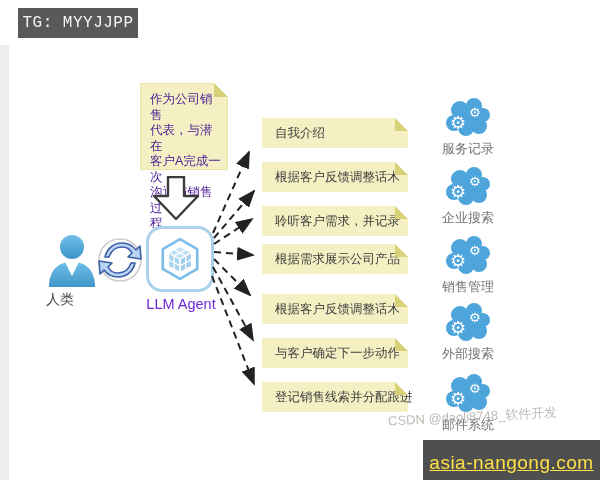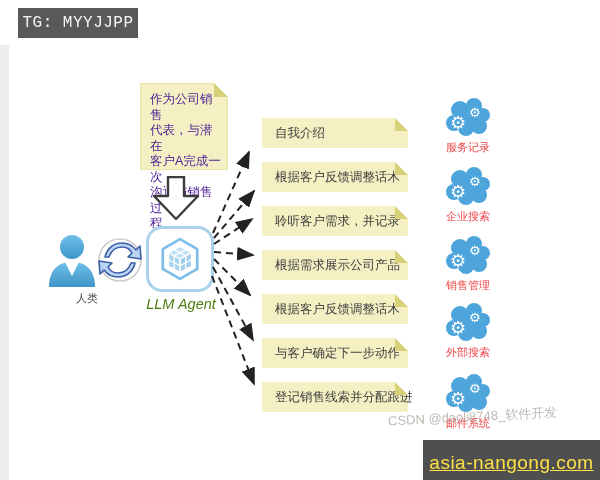--- a/index.html
+++ b/index.html
@@ -26,51 +26,51 @@
     border-color:#ffffff #ffffff #d9d07a #d9d07a;
   }
   .goal-note .note-text {
     padding:9px 6px 0 10px; font-size:12.5px; line-height:15.5px; color:#4c1d95;
     white-space:pre-line;
   }
 
   .down-arrow { position:absolute; left:148px; top:176px; }
 
   .human { position:absolute; left:46px; top:233px; }
-  .human-label { position:absolute; left:46px; top:291px; width:52px; text-align:right; font-size:11px; }
+  .human-label { position:absolute; left:46px; top:291px; width:52px; text-align:left; font-size:14px; }
 
   .sync { position:absolute; left:97px; top:236px; }
 
   .agent-box {
     position:absolute; left:146px; top:226px; width:68px; height:66px;
     background:#ffffff; border:3px solid #a9d2ec; border-radius:16px;
     display:flex; align-items:center; justify-content:center;
   }
-  .agent-label { position:absolute; left:142px; top:296px; width:78px; text-align:center; font-size:14.5px; color:#4d7c0f;font-style:italic; }
+  .agent-label { position:absolute; left:142px; top:296px; width:78px; text-align:center; font-size:14.5px; color:#6d28d9; }
 
   .arrows-layer { position:absolute; left:0; top:0; width:600px; height:480px; pointer-events:none; }
 
   .task-box {
     position:absolute; left:262px; width:146px; height:30px;
     background:#f4f0c3;
   }
   .task-box::before {
     content:""; position:absolute; top:0; right:0; width:0; height:0;
     border-width:0 13px 13px 0; border-style:solid;
     border-color:#ffffff #ffffff #d9d07a #d9d07a;
   }
   .task-box .task-label {
     display:block; padding-left:13px; font-size:12.5px; line-height:30px; color:#404040;
     white-space:nowrap;
   }
-  .t0{top:118px}.t1{top:162px}.t2{top:206px}.t3{top:250px}.t4{top:294px}.t5{top:338px}.t6{top:382px}
+  .t0{top:118px}.t1{top:162px}.t2{top:206px}.t3{top:244px}.t4{top:294px}.t5{top:338px}.t6{top:382px}
 
   .tool { position:absolute; left:428px; width:80px; text-align:center; }
   .tool .tool-icon { display:block; margin:0 auto; }
-  .tool .tool-label { display:block; margin-top:2px; font-size:11px; color:#ef4444; }
+  .tool .tool-label { display:block; margin-top:2px; font-size:13px; color:#737373; }
   .k0{top:96px}.k1{top:165px}.k2{top:234px}.k3{top:301px}.k4{top:372px}
 
   .watermark {
     position:absolute; left:388px; top:408px; font-size:13px; color:#aaa49e; opacity:.75;
     transform:rotate(-3deg); white-space:nowrap;
   }
 
   .footer-bar {
     position:absolute; left:423px; top:440px; width:177px; height:46px;
     background:#4f4f4f; color:#fde047; font-size:19px;

